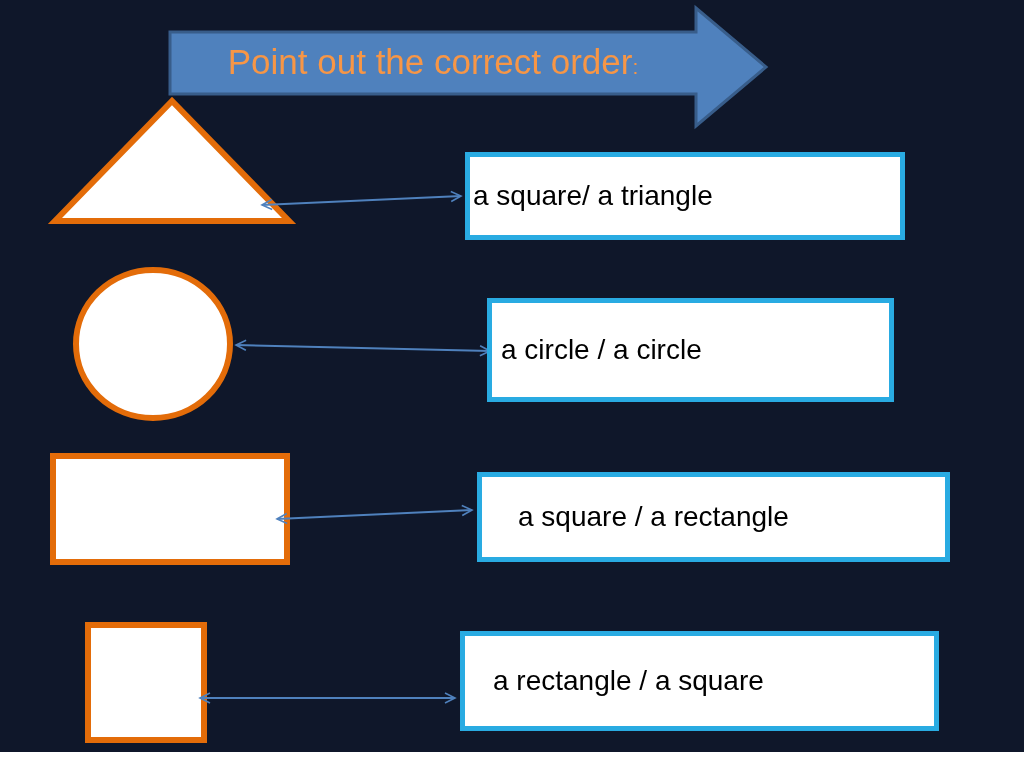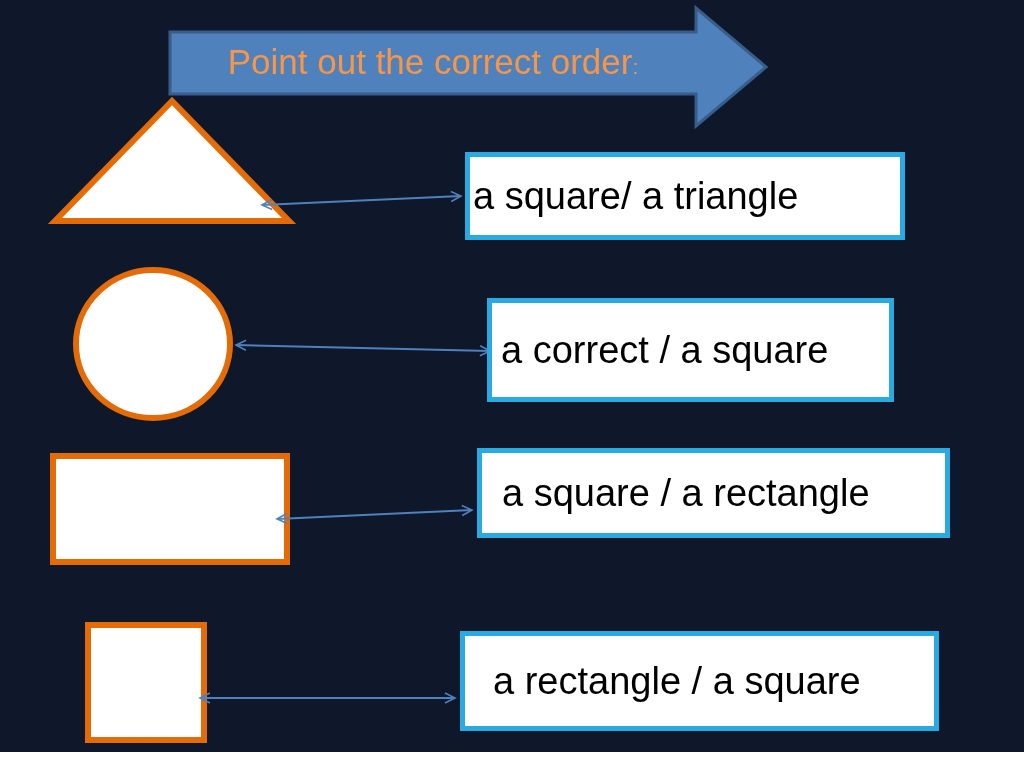--- a/index.html
+++ b/index.html
@@ -36,27 +36,27 @@
   .banner-title .colon {
     font-size: 21px;
   }
   .tbox {
     position: absolute;
     box-sizing: border-box;
     background: #ffffff;
     border: 5px solid;
     display: flex;
     align-items: center;
-    font-size: 38px;
+    font-size: 28px;
     color: #000000;
     white-space: nowrap;
   }
   .tbox-1 { left: 465px; top: 152px; width: 440px; height: 88px;  padding-left: 3px; }
   .tbox-2 { left: 487px; top: 298px; width: 407px; height: 104px; padding-left: 9px; }
-  .tbox-3 { left: 477px; top: 448px; width: 473px; height: 90px;  padding-left: 20px; }
+  .tbox-3 { left: 477px; top: 472px; width: 473px; height: 90px;  padding-left: 36px; }
   .tbox-4 { left: 460px; top: 631px; width: 479px; height: 100px; padding-left: 30px; }
   marker { overflow: visible; }
 </style>
 </head>
 <body>
 
 <div class="slide">
 
   <svg class="shapes-layer" viewBox="0 0 1024 768">
     <defs>
@@ -89,21 +89,21 @@
 
   <div class="banner-title" style="color: rgb(247, 150, 70);">
     <span>Point out the correct order</span><span class="colon">:</span>
   </div>
 
   <div class="tbox tbox-1" style="border-color: rgb(41, 171, 226); color: rgb(0, 0, 0);">
     <span>a square/ a triangle</span>
   </div>
 
   <div class="tbox tbox-2" style="border-color: rgb(41, 171, 226); color: rgb(0, 0, 0);">
-    <span>a correct / a square</span>
+    <span>a circle / a circle</span>
   </div>
 
   <div class="tbox tbox-3" style="border-color: rgb(41, 171, 226); color: rgb(0, 0, 0);">
     <span>a square / a rectangle</span>
   </div>
 
   <div class="tbox tbox-4" style="border-color: rgb(41, 171, 226); color: rgb(0, 0, 0); padding-left: 28px;">
     <span>a rectangle / a square</span>
   </div>
 

